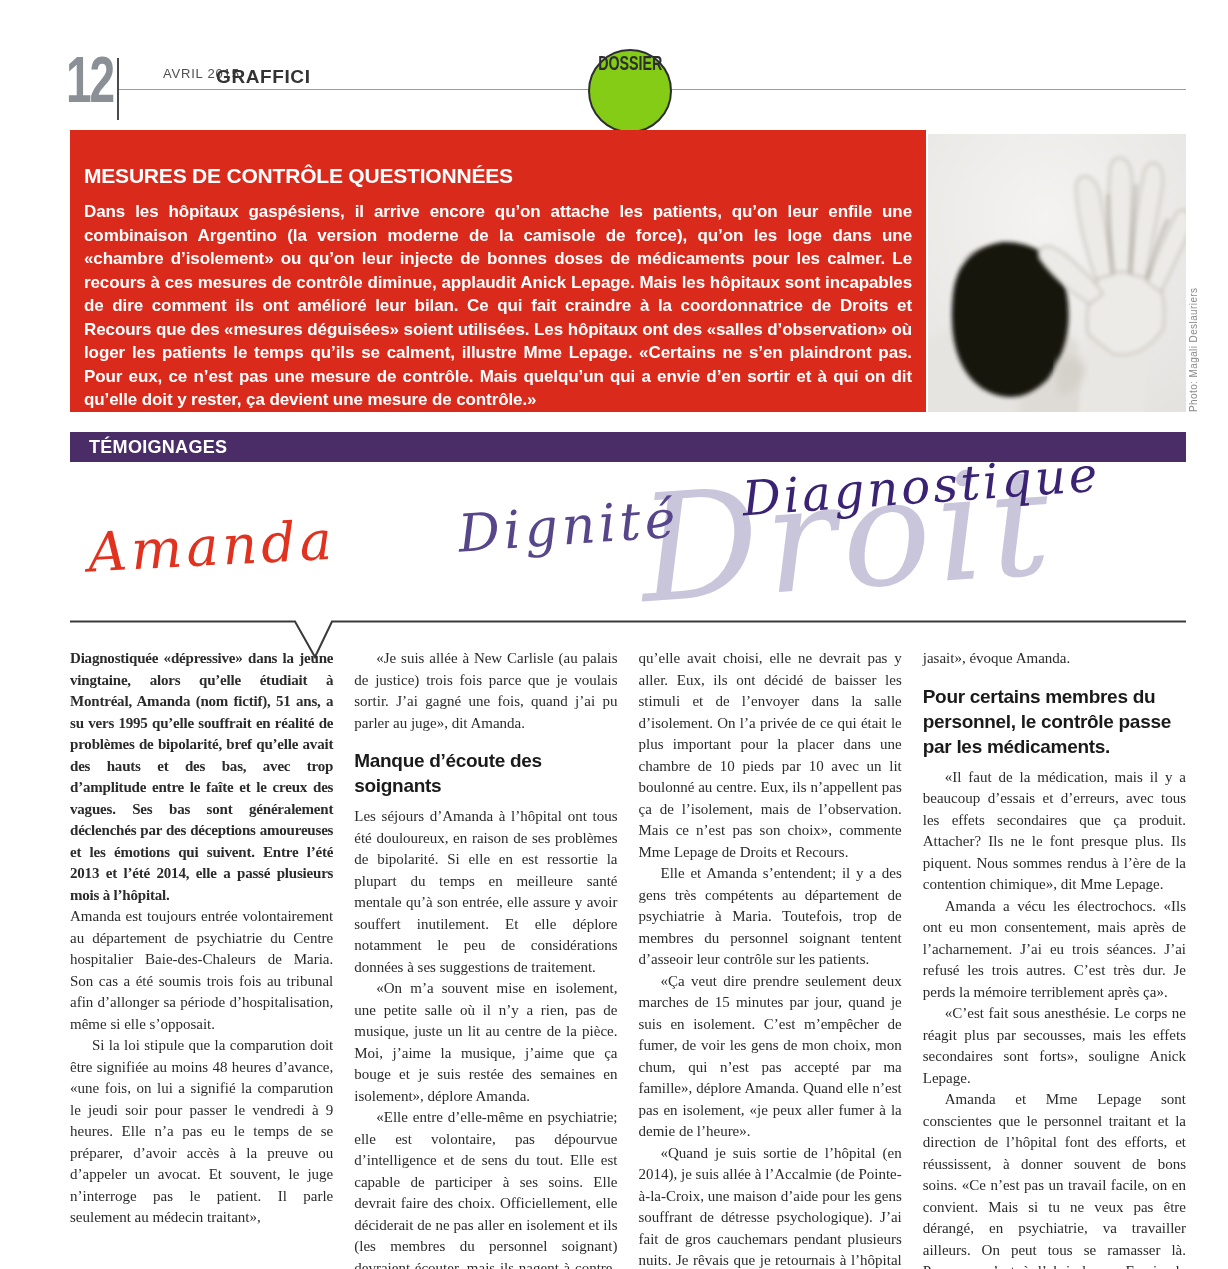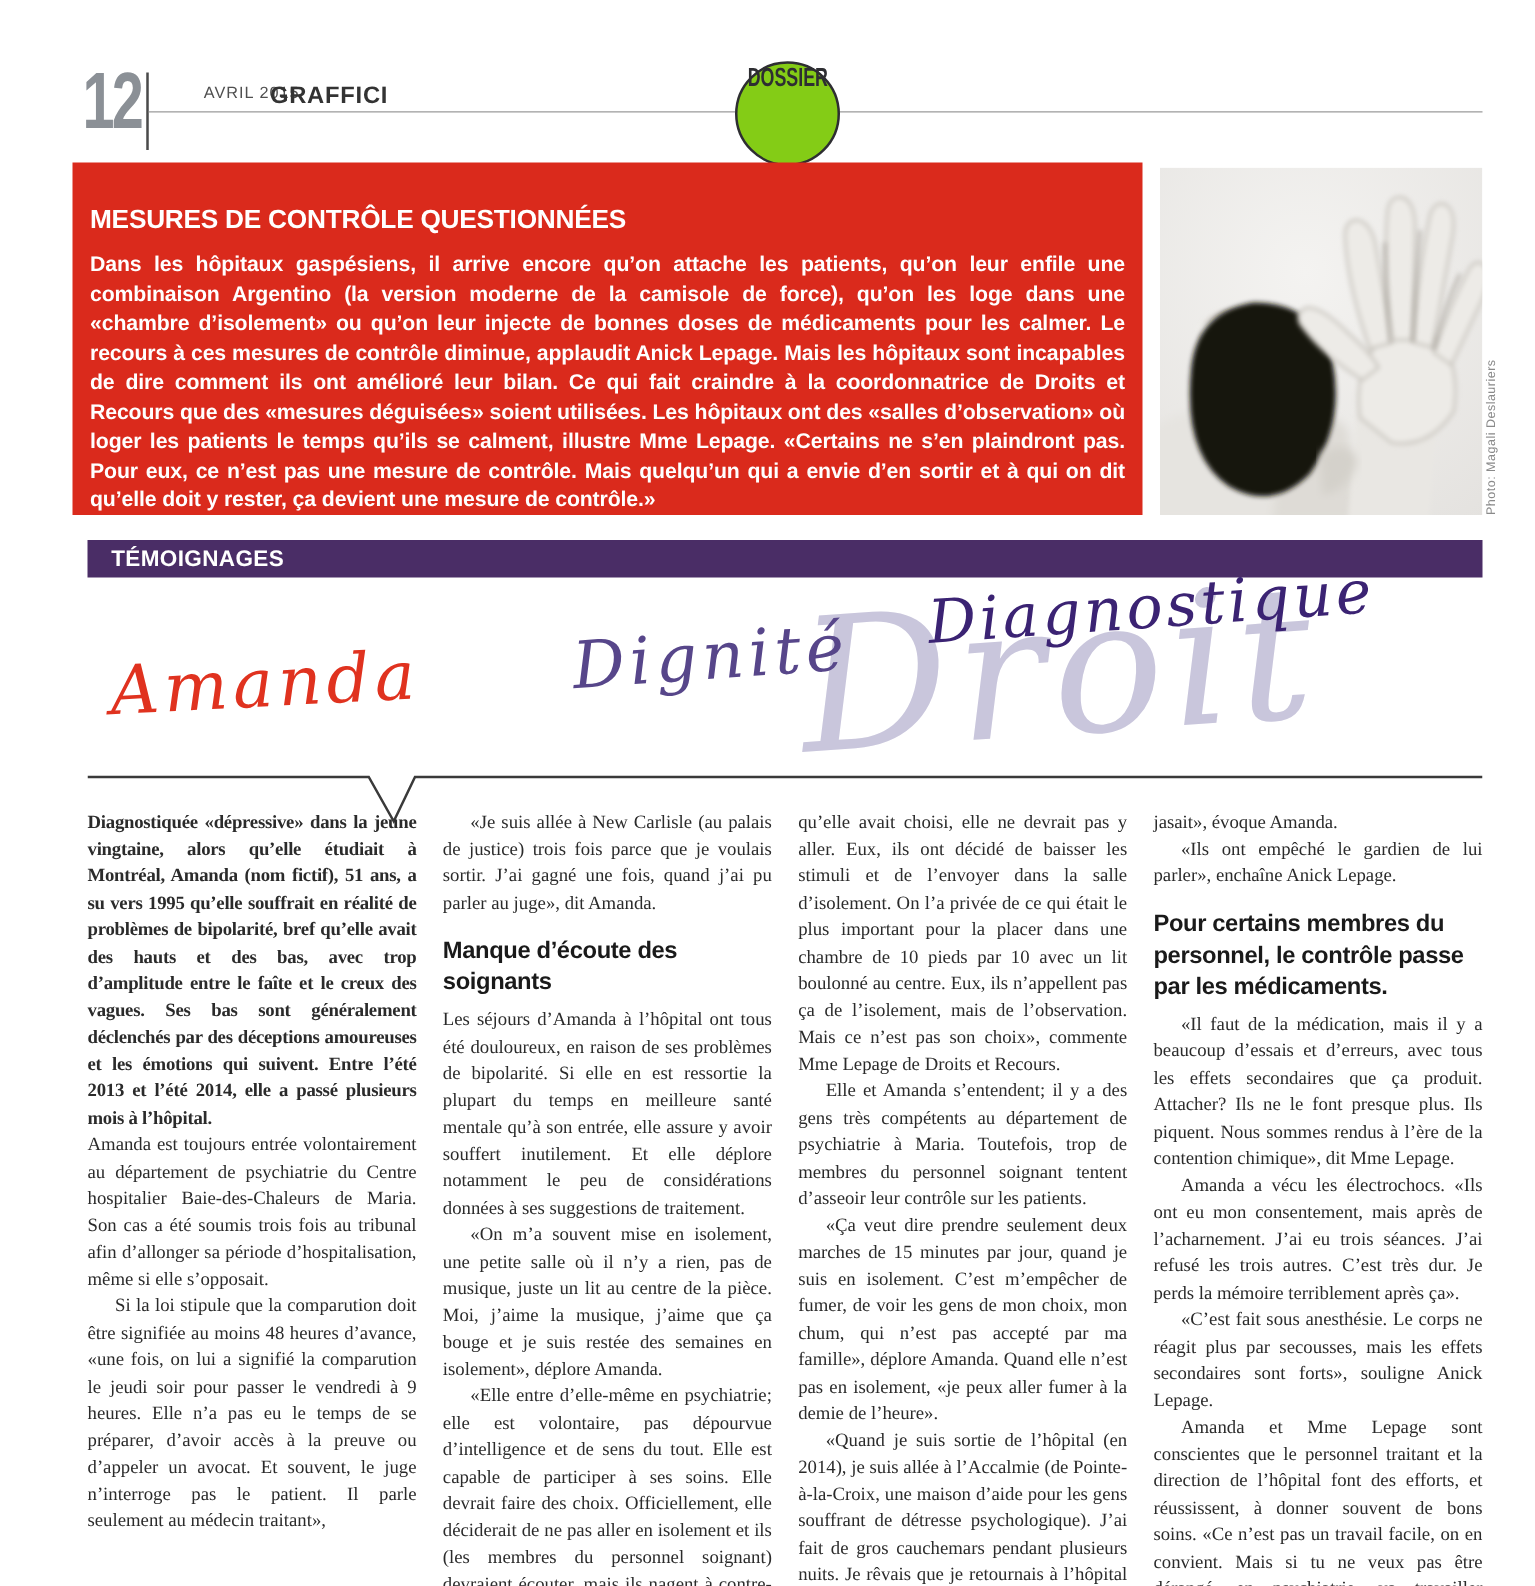--- a/index.html
+++ b/index.html
@@ -21,21 +21,21 @@
   .dossier-circle{
     position:absolute;left:588px;top:49px;width:80px;height:80px;border:2.5px solid #2e2e32;
     border-radius:50%;background:#84cc16;display:flex;align-items:flex-start;justify-content:center;
   }
   .dossier-circle span{
     font-size:21px;font-weight:bold;color:#2e2e32;transform:scaleX(.68);letter-spacing:0;
     white-space:nowrap;
   }
   
   .red-box{
-    position:absolute;left:58px;top:130px;width:856px;height:282px;background:#da2a1c;
+    position:absolute;left:70px;top:130px;width:856px;height:282px;background:#da2a1c;
     box-sizing:border-box;padding:34px 14px 0 14px;color:#fff;
   }
   .red-box h1{margin:0 0 12px 0;font-size:21px;letter-spacing:-.2px;}
   .red-box p{
     margin:0;font-size:17px;font-weight:bold;line-height:23.5px;text-align:justify;
     letter-spacing:-.1px;hyphens:auto;
   }
   
   .photo{position:absolute;left:928px;top:134px;width:258px;height:278px;overflow:hidden;}
   .photo-credit{
@@ -172,21 +172,20 @@
     </div>
     <div class="col">
       <p>qu’elle avait choisi, elle ne devrait pas y aller. Eux, ils ont décidé de baisser les stimuli et de l’envoyer dans la salle d’isolement. On l’a privée de ce qui était le plus important pour la placer dans une chambre de 10 pieds par 10 avec un lit boulonné au centre. Eux, ils n’appellent pas ça de l’isolement, mais de l’observation. Mais ce n’est pas son choix», commente Mme Lepage de Droits et Recours.</p>
       <p class="ind">Elle et Amanda s’entendent; il y a des gens très compétents au département de psychiatrie à Maria. Toutefois, trop de membres du personnel soignant tentent d’asseoir leur contrôle sur les patients.</p>
       <p class="ind">«Ça veut dire prendre seulement deux marches de 15 minutes par jour, quand je suis en isolement. C’est m’empêcher de fumer, de voir les gens de mon choix, mon chum, qui n’est pas accepté par ma famille», déplore Amanda. Quand elle n’est pas en isolement, «je peux aller fumer à la demie de l’heure».</p>
       <p class="ind">«Quand je suis sortie de l’hôpital (en 2014), je suis allée à l’Accalmie (de Pointe-à-la-Croix, une maison d’aide pour les gens souffrant de détresse psychologique). J’ai fait de gros cauchemars pendant plusieurs nuits. Je rêvais que je retournais à l’hôpital et ils me gardaient», dit-elle.</p>
 
     </div>
     <div class="col">
       <p>jasait», évoque Amanda.</p>
-      <p class="ind">«Ils ont empêché le gardien de lui parler», enchaîne Anick Lepage.</p>
       <h2>Pour certains membres du personnel, le contrôle passe par les médicaments.</h2>
       <p class="ind">«Il faut de la médication, mais il y a beaucoup d’essais et d’erreurs, avec tous les effets secondaires que ça produit. Attacher? Ils ne le font presque plus. Ils piquent. Nous sommes rendus à l’ère de la contention chimique», dit Mme Lepage.</p>
       <p class="ind">Amanda a vécu les électrochocs. «Ils ont eu mon consentement, mais après de l’acharnement. J’ai eu trois séances. J’ai refusé les trois autres. C’est très dur. Je perds la mémoire terriblement après ça».</p>
       <p class="ind">«C’est fait sous anesthésie. Le corps ne réagit plus par secousses, mais les effets secondaires sont forts», souligne Anick Lepage.</p>
       <p class="ind">Amanda et Mme Lepage sont conscientes que le personnel traitant et la direction de l’hôpital font des efforts, et réussissent, à donner souvent de bons soins. «Ce n’est pas un travail facile, on en convient. Mais si tu ne veux pas être dérangé, en psychiatrie, va travailler ailleurs. On peut tous se ramasser là. Personne n’est à l’abri de ça. Essaie de traiter les gens comme tu aimerais te faire traiter», concluent les deux femmes.</p>
     </div>
   </div>
 
 </div>
 

